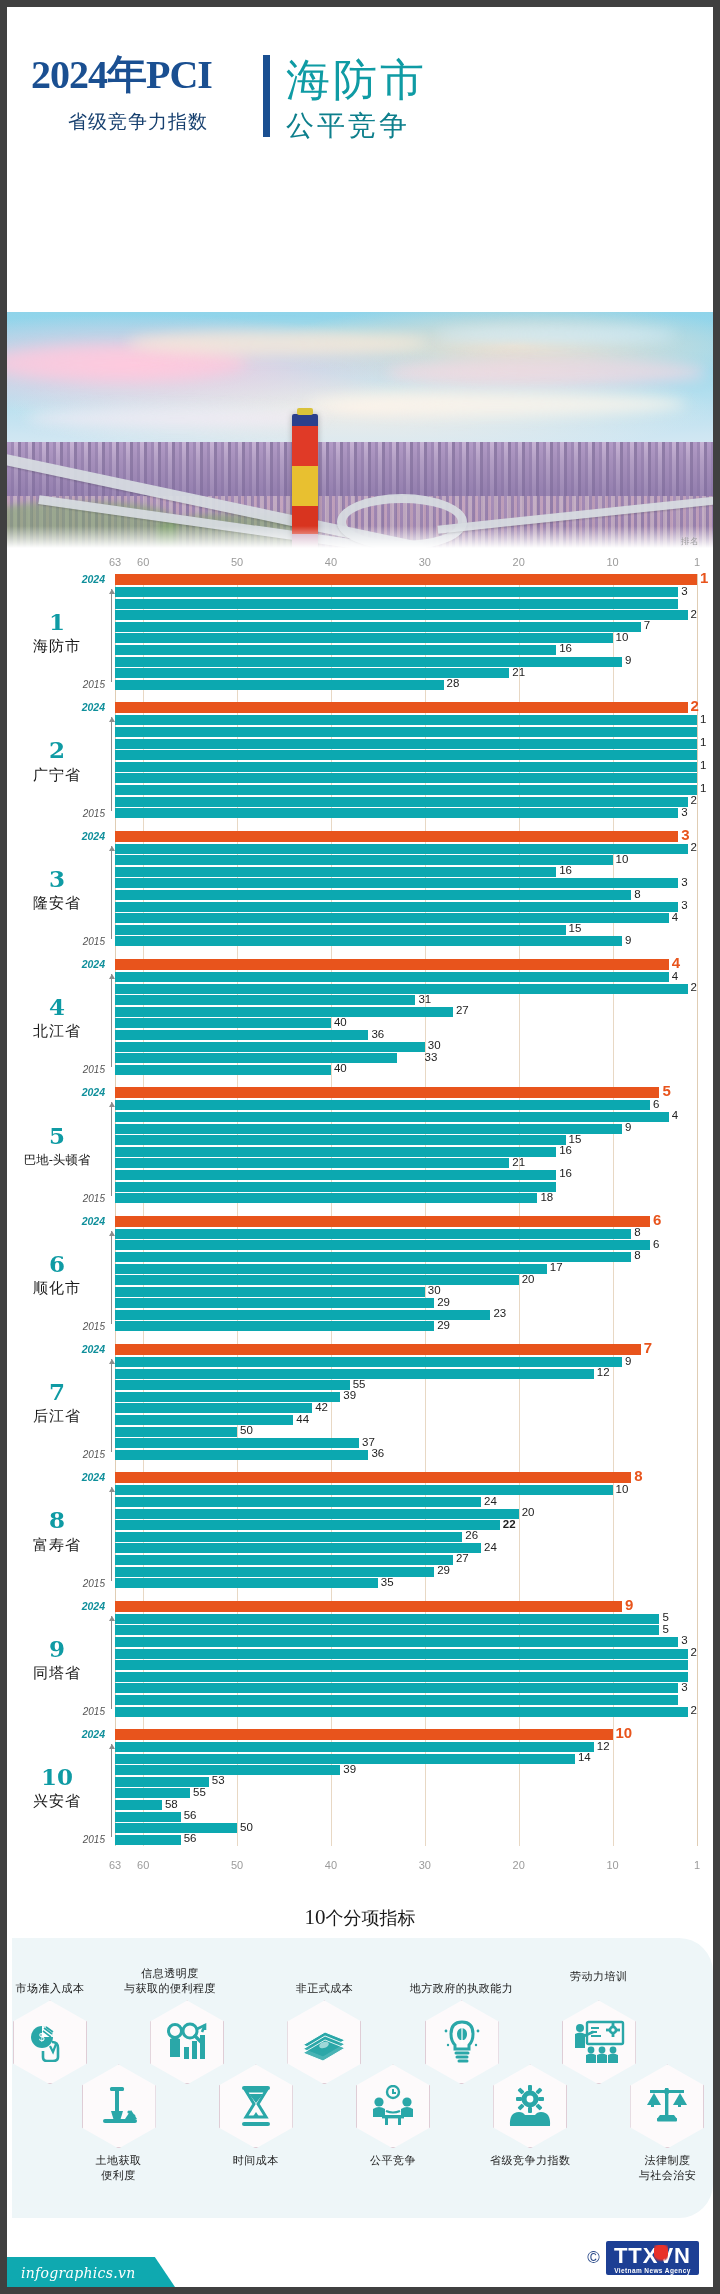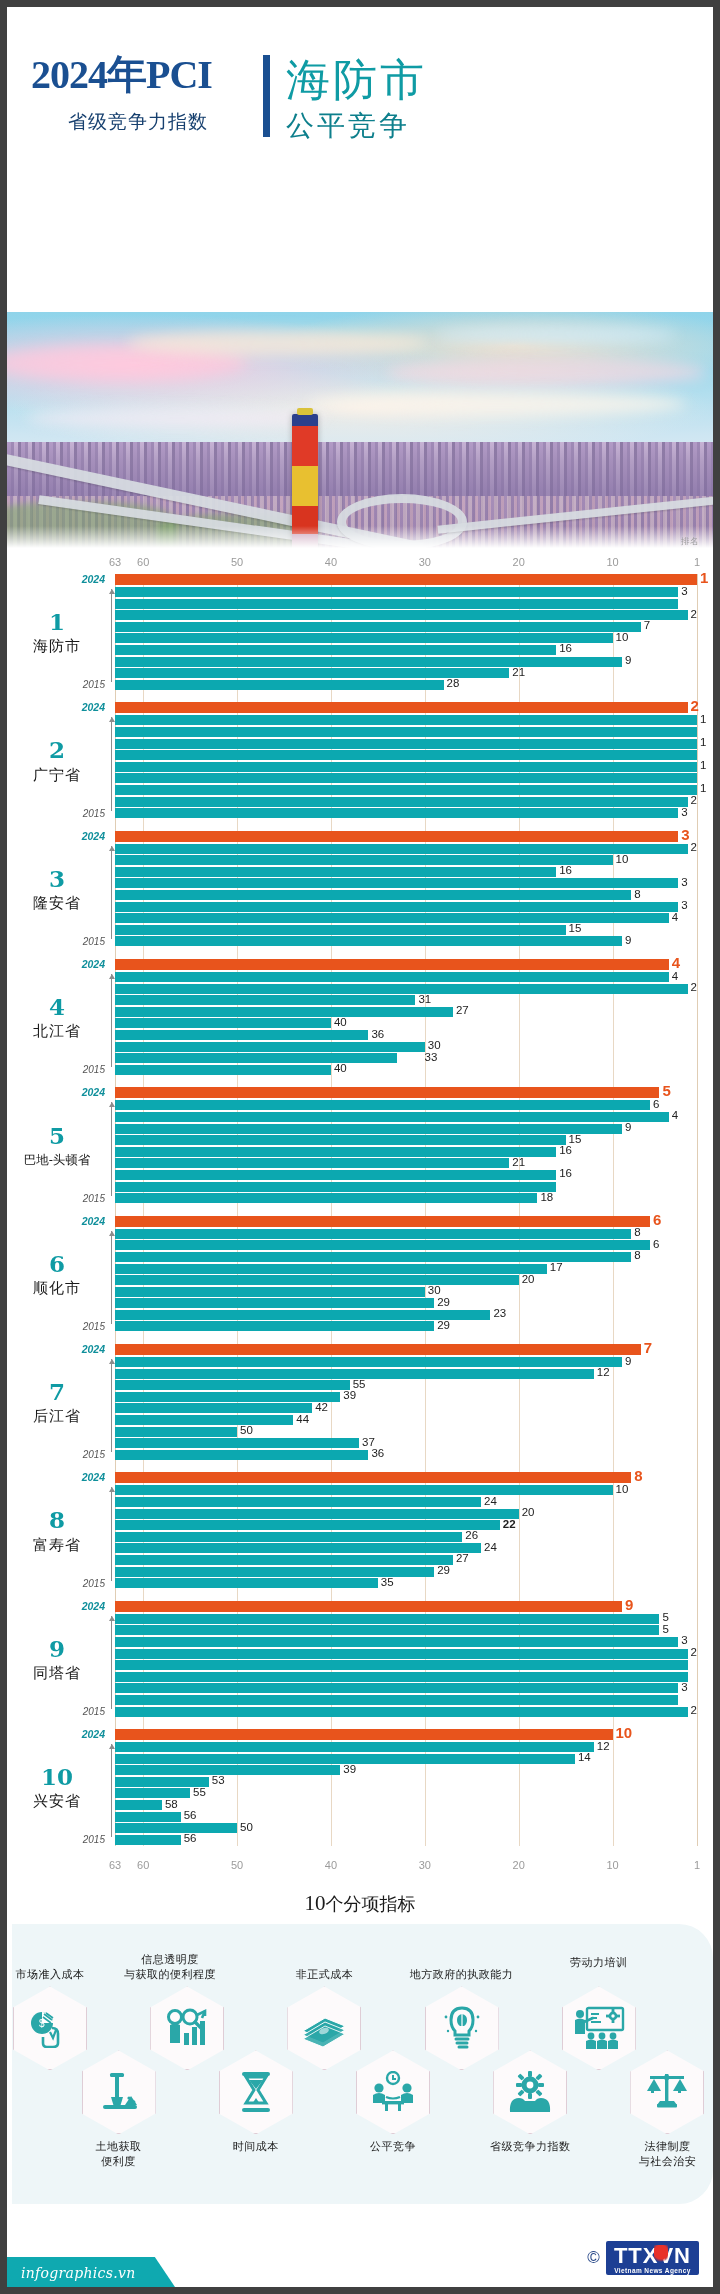--- a/index.html
+++ b/index.html
@@ -168,21 +168,21 @@
     position:absolute; top:-2.5px; font-size:11.5px; color:#222;
     font-family:"Liberation Sans", sans-serif; white-space:nowrap;
   }
   .bar-val.big {
     color:#e8541c; font-weight:700; font-size:15px; top:-5px;
   }
   .bar-row.r2024 { height:11px; margin-bottom:2px; }
 
   
   .sub-title {
-    text-align:center; margin:14px 0 8px; color:#1a1a1a;
+    text-align:center; margin:28px 0 8px; color:#1a1a1a;
     font-family:"DejaVu Serif", serif; font-size:18px;
   }
   .sub-title b { font-family:"Liberation Serif",serif; font-weight:400; font-size:21px; }
   .hexband {
     position:relative; margin:0 0 0 0; height:280px;
     background:#eef6f8; border-radius:0 34px 34px 0;
     overflow:hidden;
   }
   .hexband:after{
     content:''; position:absolute; left:0; top:0; bottom:0; width:5px; background:#ffffff;

